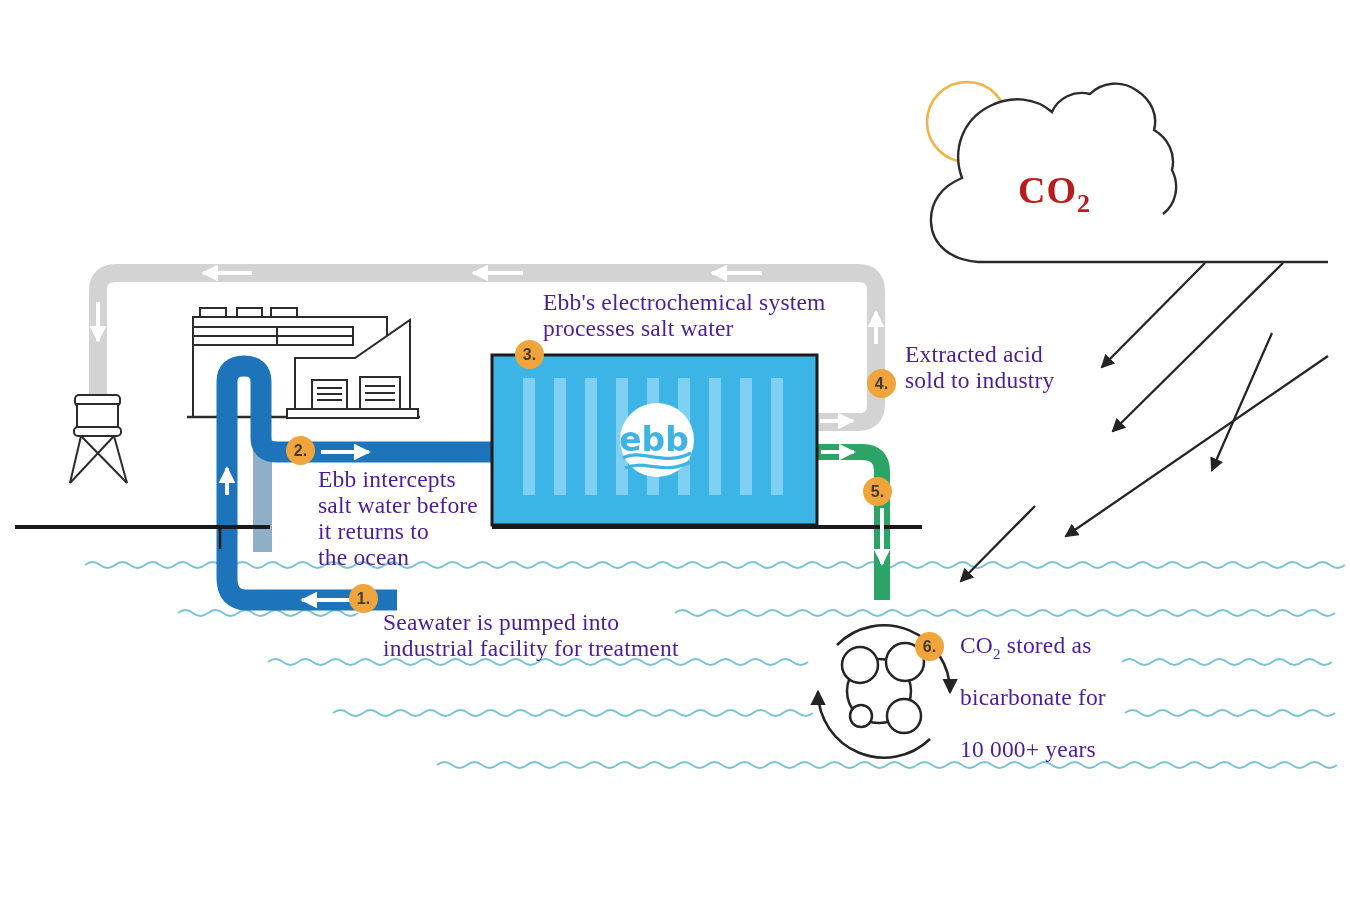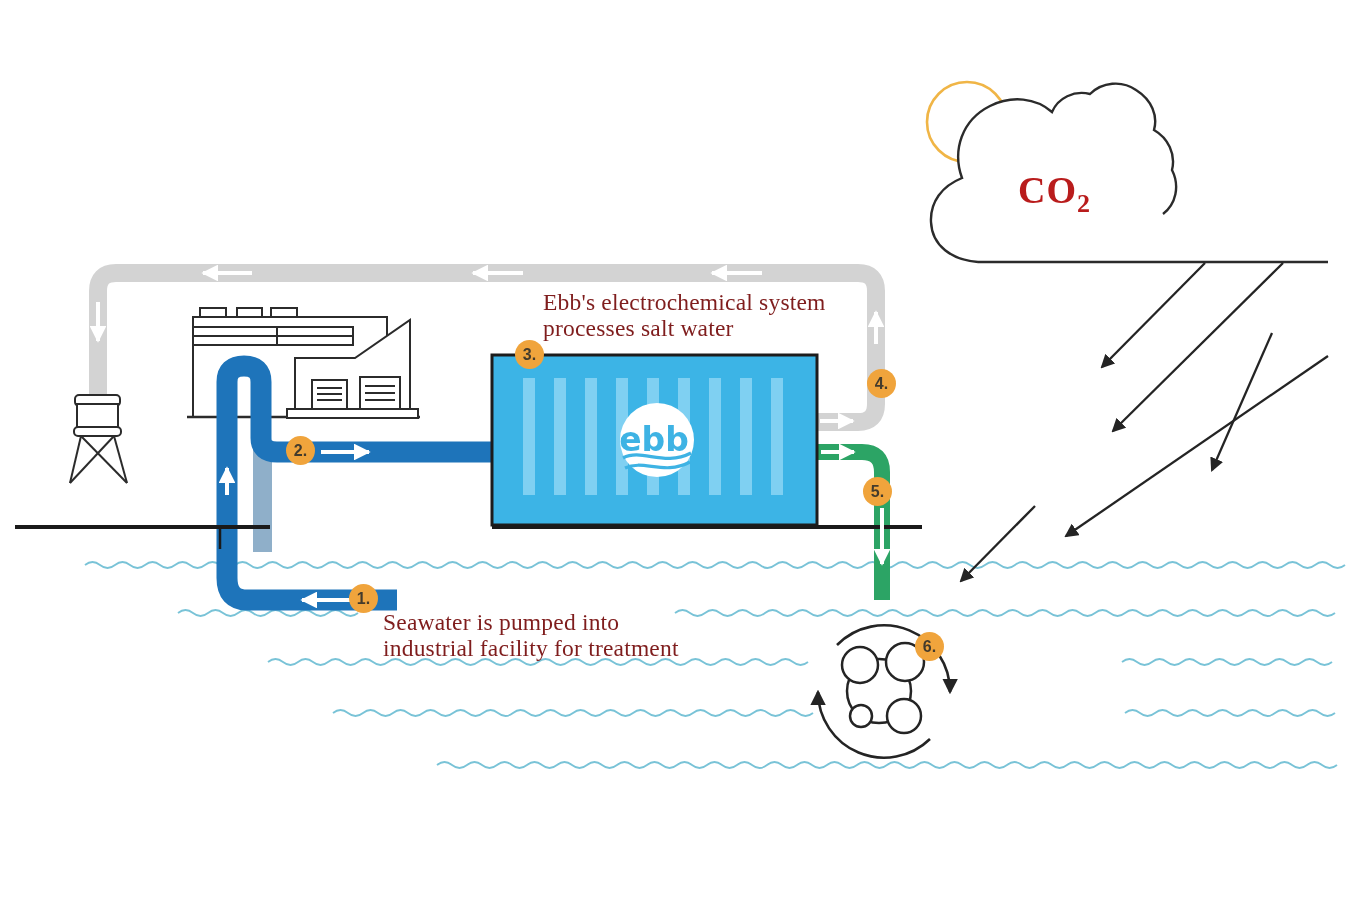--- a/index.html
+++ b/index.html
@@ -2,21 +2,21 @@
 <html><head>
 <meta charset="utf-8">
 <style>
   html,body{margin:0;padding:0;background:#ffffff;}
   #canvas{
     position:relative;width:1350px;height:900px;background:#ffffff;overflow:hidden;
     font-family:"Liberation Serif","DejaVu Serif",serif;color:#3b3b3b;
   }
   #scene{position:absolute;left:0;top:0;}
   .label{
-    position:absolute;font-size:23.5px;line-height:26px;color:#7f1d1d;
+    position:absolute;font-size:23.5px;line-height:26px;color:#4c1d95;
     white-space:pre-line;letter-spacing:0.2px;
   }
   .badge{
     position:absolute;width:29px;height:29px;border-radius:50%;
     background:#f0a43c;color:#443b2c;
     font-family:"Liberation Sans","DejaVu Sans",sans-serif;
     font-weight:700;font-size:16px;line-height:29px;text-align:center;
   }
   .cloud-label{
     position:absolute;left:1018px;top:168px;
@@ -157,26 +157,35 @@
     <circle cx="861" cy="716" r="11" stroke-width="2.5"></circle>
     <circle cx="904" cy="716" r="17" stroke-width="2.5"></circle>
   </g>
 </svg>
 
 <div class="cloud-label"><span>CO</span><sub>2</sub></div>
 
 <div class="label" style="left:543px;top:289px;">Ebb's electrochemical system
 processes salt water</div>
 
+<div class="label" style="left:318px;top:466px;">Ebb intercepts
+salt water before
+it returns to
+the ocean</div>
 
 <div class="label" style="left:383px;top:609px;">Seawater is pumped into
 industrial facility for treatment</div>
 
+<div class="label" style="left:905px;top:341px;">Extracted acid
+sold to industry</div>
 
 
+<div class="label step6" style="left:960px;top:632px;"><span>CO</span><sub>2</sub><span> stored as</span><br>
+<span>bicarbonate for</span><br>
+<span>10 000+ years</span></div>
 
 <div class="badge" style="left:349px;top:584px;">1.</div>
 <div class="badge" style="left:286px;top:436px;">2.</div>
 <div class="badge" style="left:515px;top:340px;">3.</div>
 <div class="badge" style="left:867px;top:369px;">4.</div>
 <div class="badge" style="left:863px;top:477px;">5.</div>
 <div class="badge" style="left:915px;top:632px;">6.</div>
 
 </div>
 

